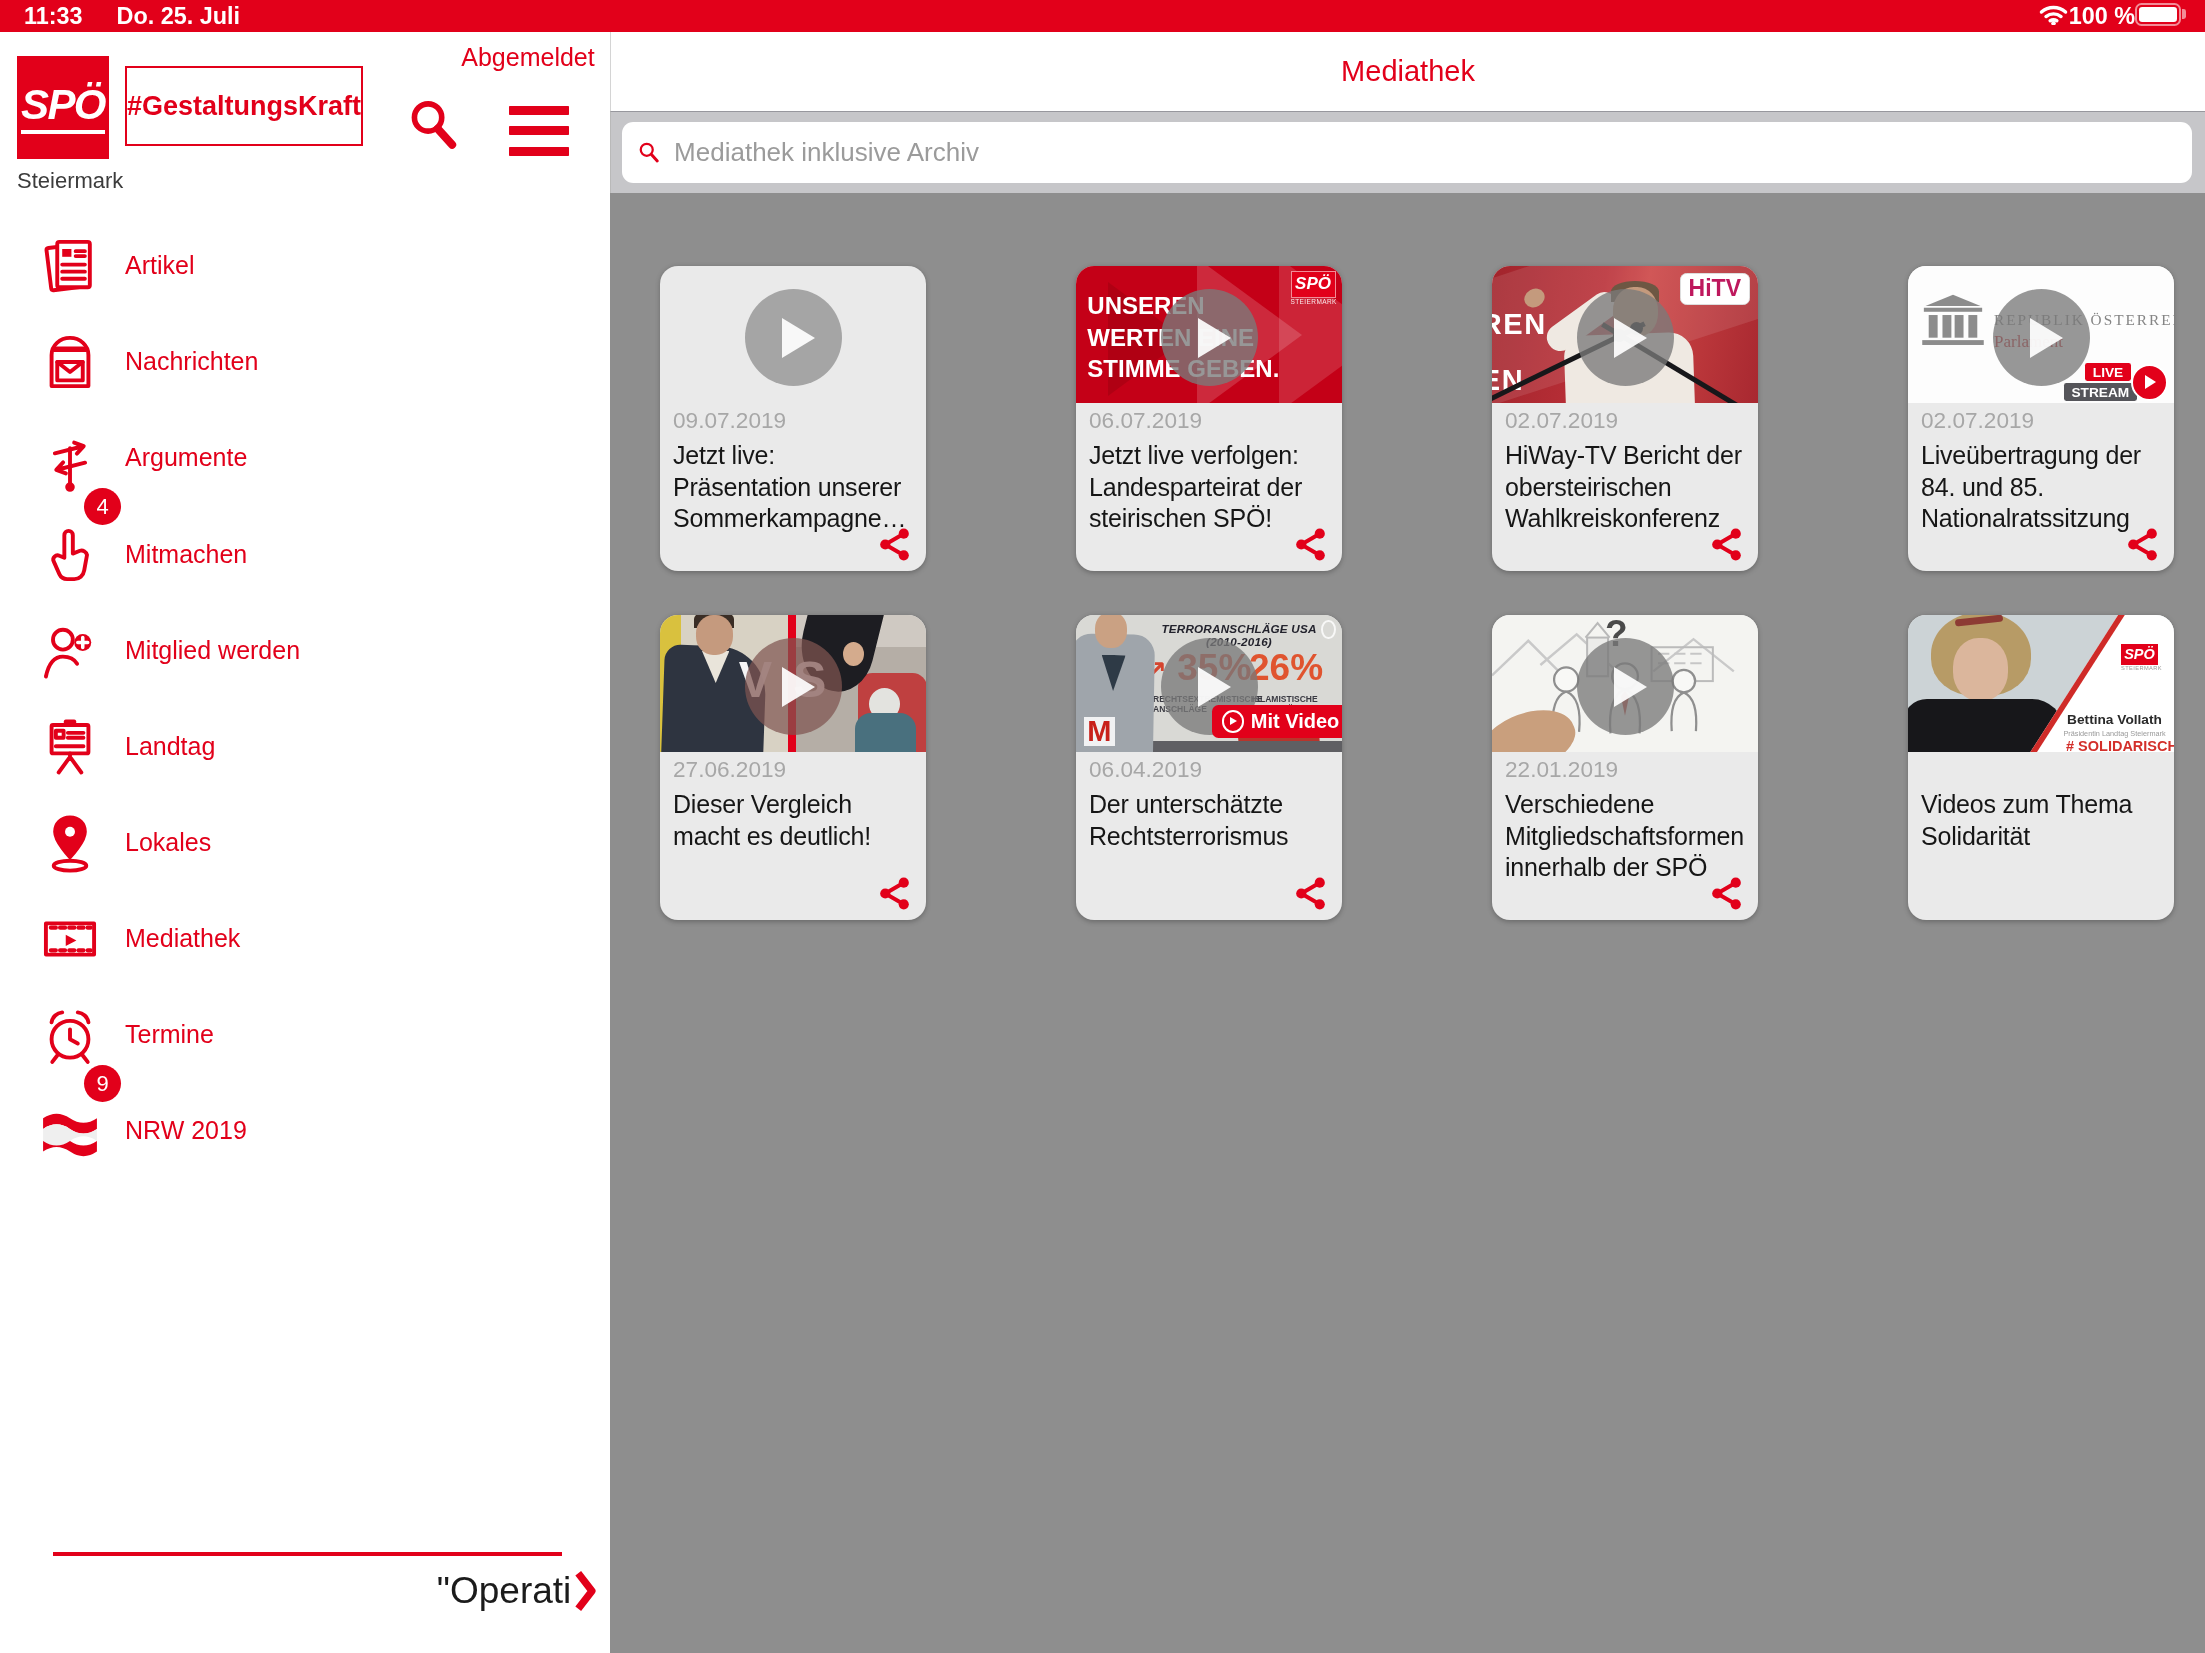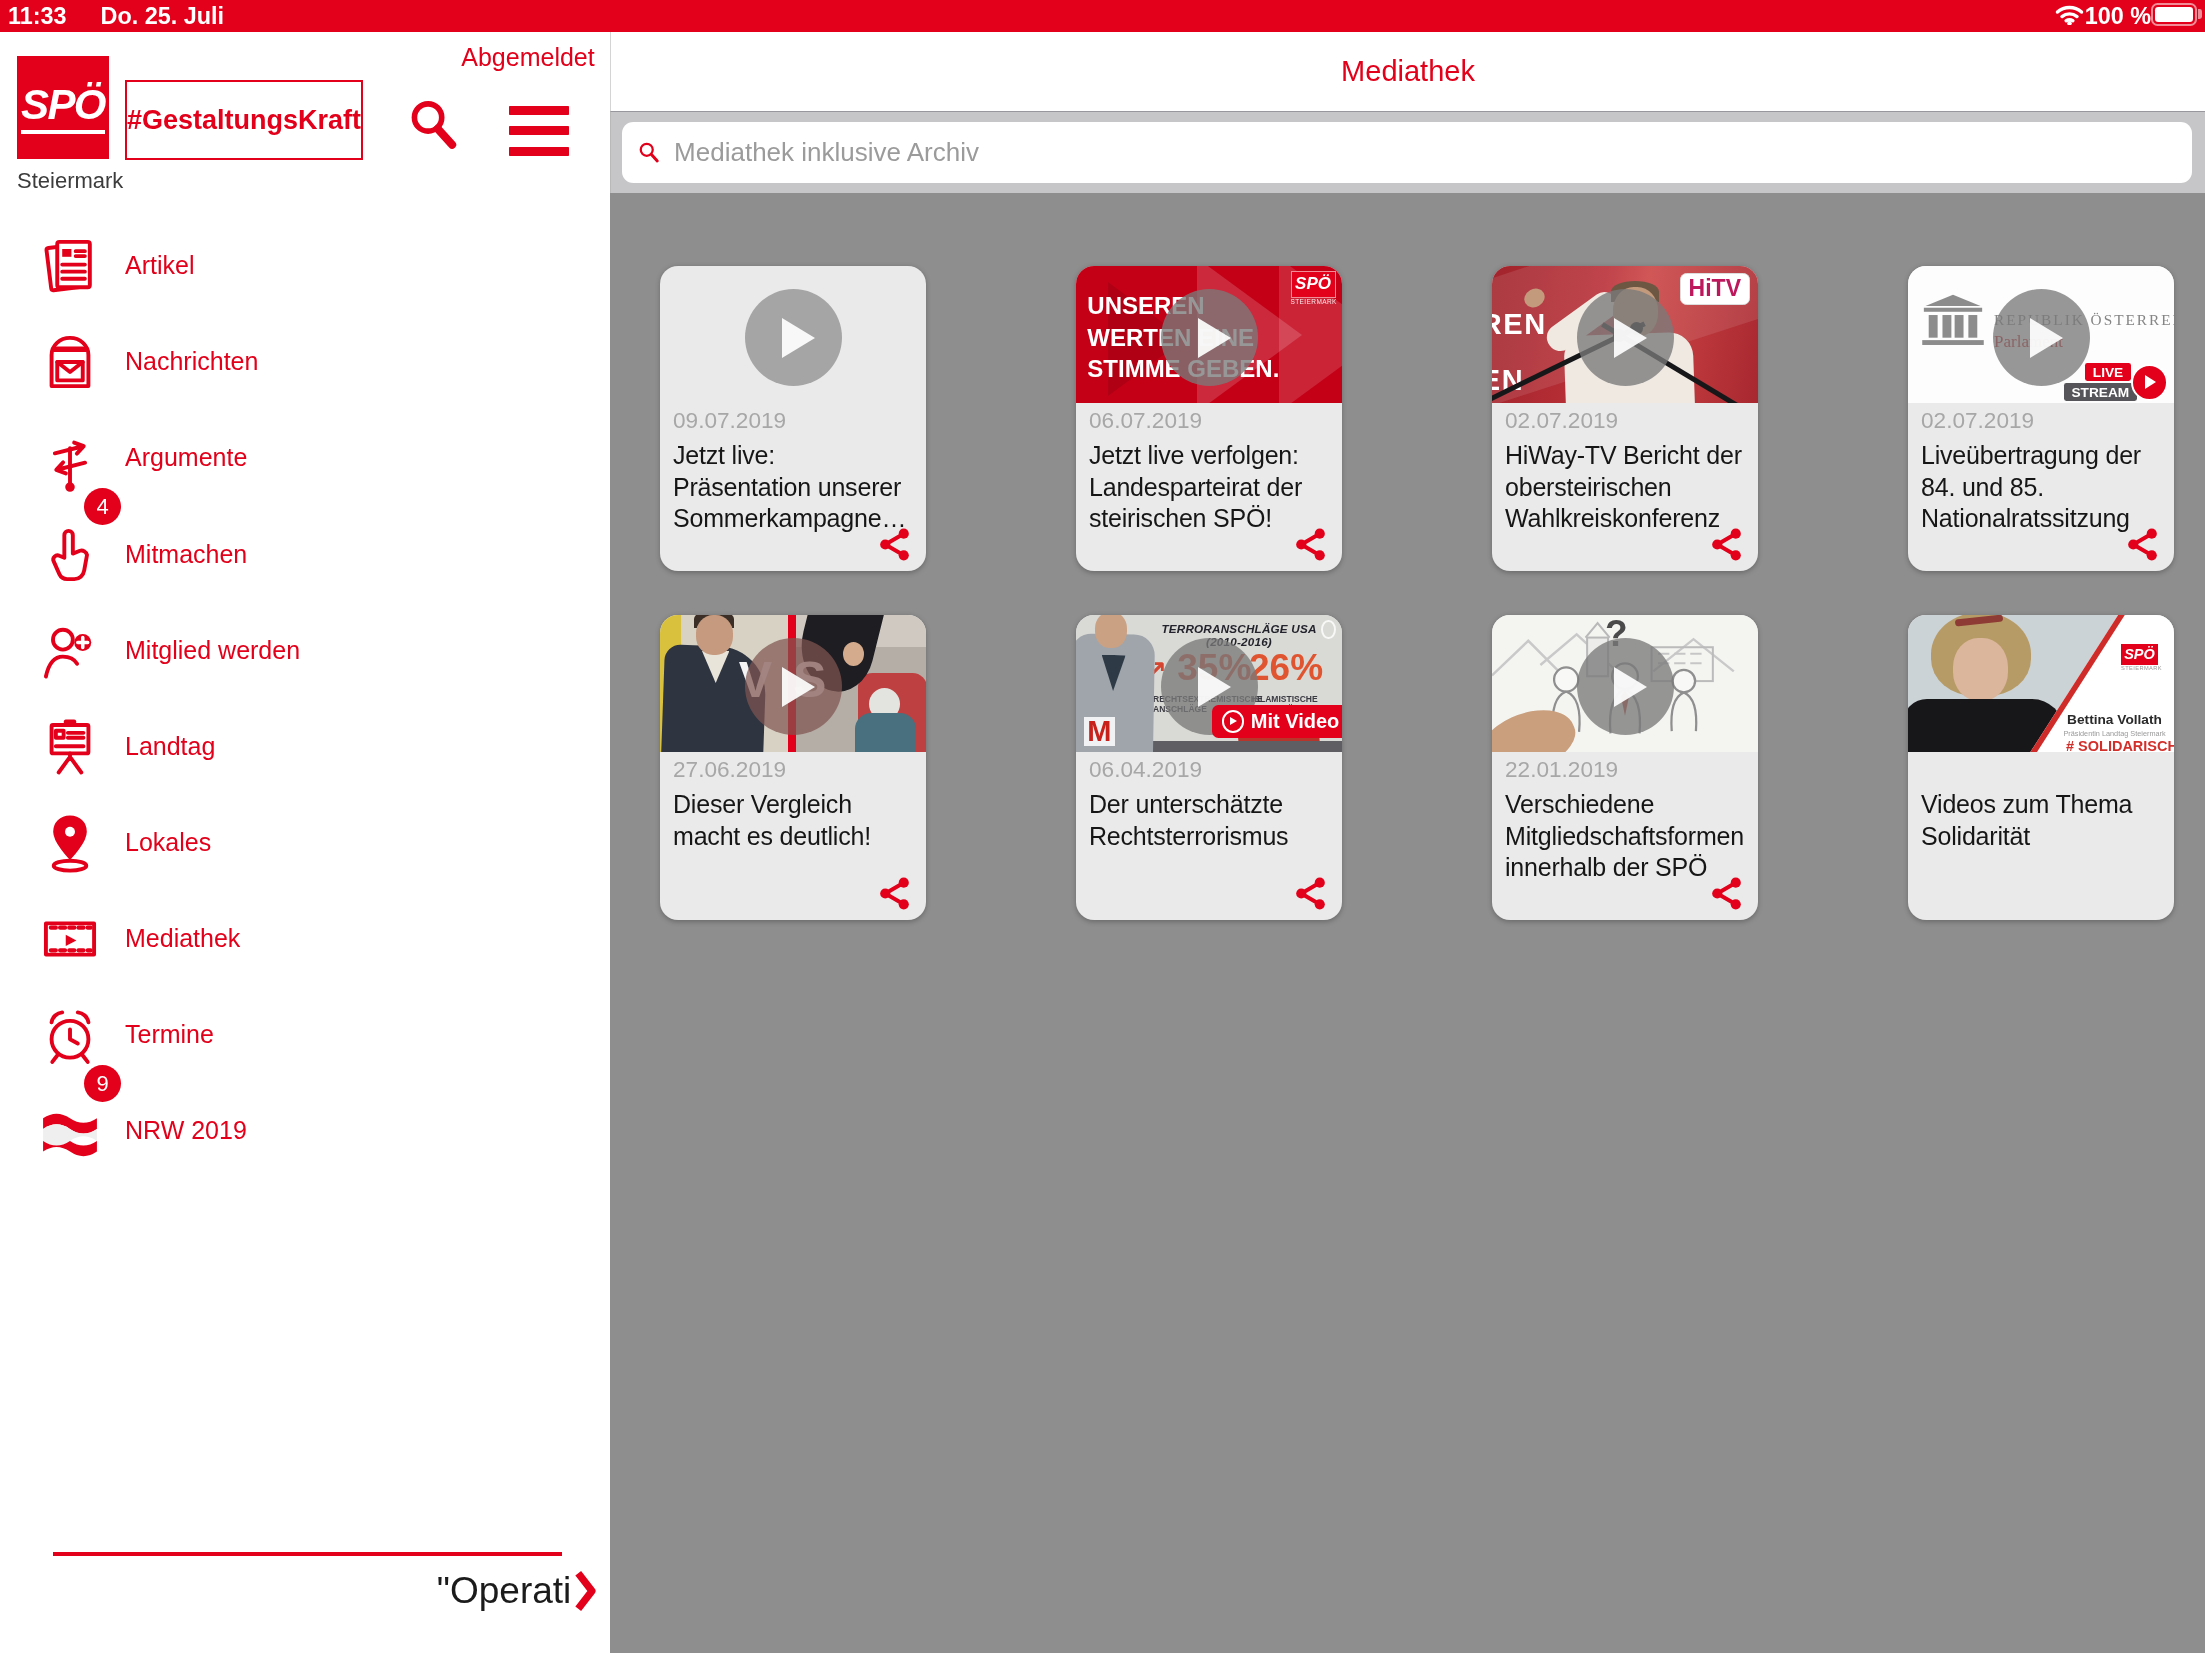--- a/index.html
+++ b/index.html
@@ -1,32 +1,32 @@
 <!DOCTYPE html>
 <html style="font-size:13px"><head>
 <meta charset="utf-8">
 <style>
   html,body{margin:0;padding:0;background:#666;}
   .app{position:relative;width:2205px;height:1653px;overflow:hidden;background:#8e8e8e;
        font-family:"Liberation Sans","DejaVu Sans",sans-serif;}
   
   .status-bar{position:absolute;left:0;top:0;width:2205px;height:32px;background:#e2001a;color:#fff;
-    display:flex;align-items:center;padding:0 8px;box-sizing:border-box;font-size:23.4px;font-weight:700;}
+    display:flex;align-items:center;padding:0 24px;box-sizing:border-box;font-size:23.4px;font-weight:700;}
   .sb-time{margin-right:34px;}
   .sb-right{margin-left:auto;display:flex;align-items:flex-start;font-weight:600;}
   .batt{position:relative;width:42px;height:19.4px;border:2.4px solid rgba(255,255,255,.55);border-radius:6.5px;}
   .batt .fill{position:absolute;inset:2.4px;background:#fff;border-radius:3.2px;}
   .batt:after{content:"";position:absolute;right:-7.3px;top:4.8px;width:4px;height:9.7px;background:rgba(255,255,255,.55);border-radius:0 2.4px 2.4px 0;}
   
   .sidebar{position:absolute;left:0;top:32px;width:610px;height:1621px;background:#fff;}
   .logo-square{position:absolute;left:17px;top:24px;width:92px;height:103px;background:#e2001a;color:#fff;
     display:flex;align-items:center;justify-content:center;font-style:italic;font-weight:900;font-size:42px;letter-spacing:-1.6px;}
   .logo-square span{border-bottom:4px solid #fff;padding-bottom:1.6px;}
   .logo-region{position:absolute;left:17px;top:136px;font-size:22px;color:#3c3c3c;}
-  .campaign-box{position:absolute;left:125px;top:48px;width:234px;height:76px;border:2.4px solid #e2001a;
+  .campaign-box{position:absolute;left:125px;top:34px;width:234px;height:76px;border:2.4px solid #e2001a;
     display:flex;align-items:center;color:#e2001a;font-weight:700;font-size:27px;}
   .side-search{position:absolute;left:404px;top:63px;width:61px;height:61px;cursor:pointer;}
   .hamburger{position:absolute;left:509px;top:74px;width:60px;cursor:pointer;}
   .hamburger i{display:block;height:9px;background:#e2001a;margin-bottom:11.3px;border-radius:0.8px;}
   .logout{position:absolute;right:15.3px;top:11.3px;color:#e2001a;font-size:25px;}
   .menu-item{position:absolute;left:36px;height:77px;display:flex;align-items:center;gap:21px;cursor:pointer;}
   .menu-item .ic{position:relative;width:68px;height:77px;display:flex;align-items:center;justify-content:center;flex:0 0 68px;}
   .menu-item .lbl{color:#e2001a;font-size:25px;white-space:nowrap;}
   .badge{position:absolute;left:48px;top:-4.8px;min-width:37px;height:37px;border-radius:18.6px;background:#e2001a;color:#fff;
     font-size:22px;display:flex;align-items:center;justify-content:center;z-index:2;}

